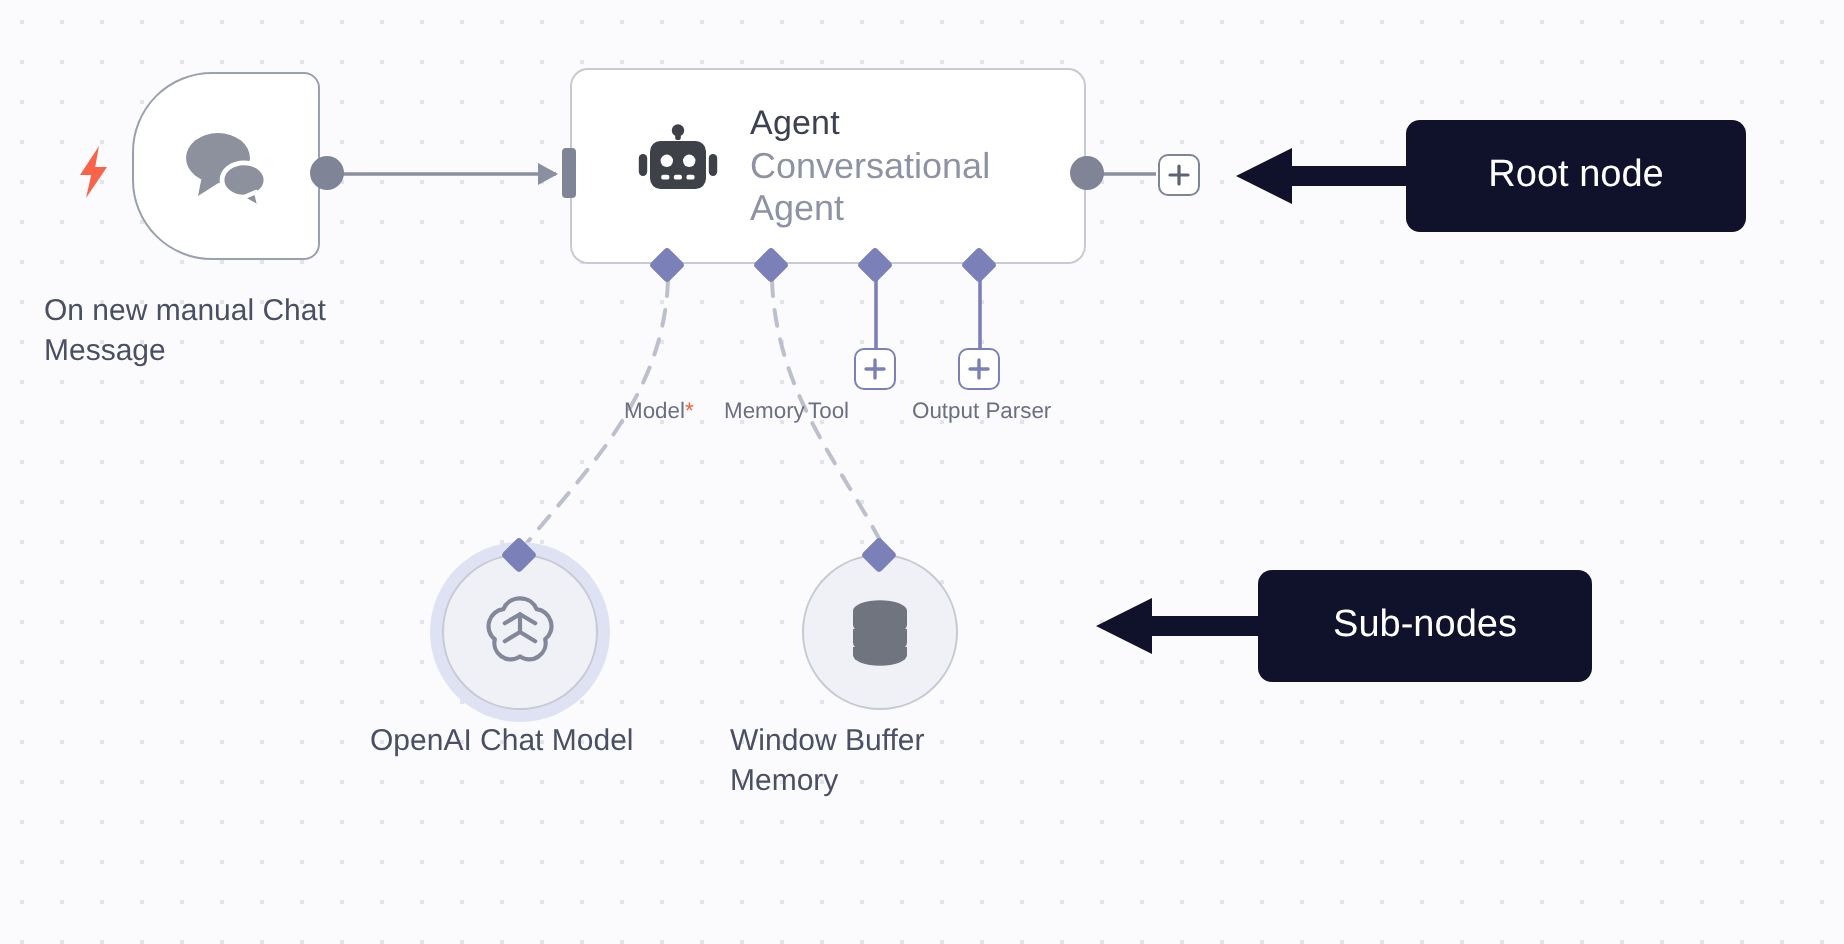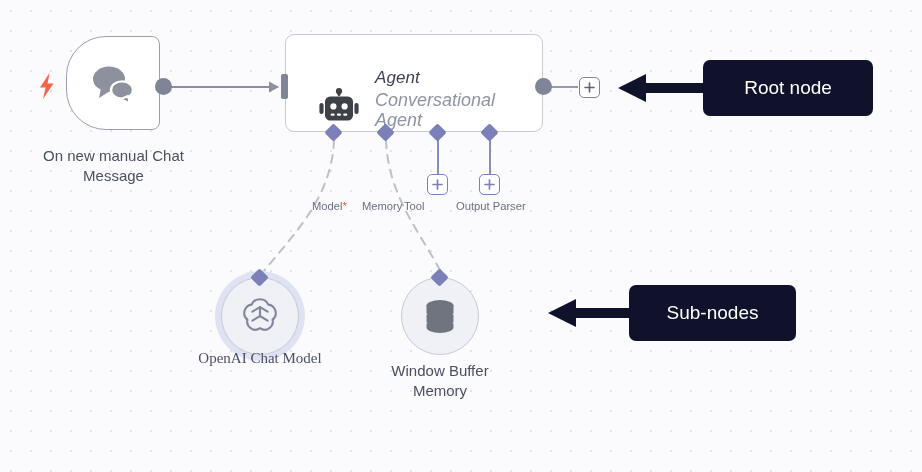--- a/index.html
+++ b/index.html
@@ -71,23 +71,22 @@
     position: absolute;
     left: 285px;
     top: 34px;
     width: 258px;
     height: 98px;
     background: #ffffff;
     border: 1.4px solid #c7cad4;
     border-radius: 9px;
     box-sizing: border-box;
     display: flex;
-    align-items: flex-end;
+    align-items: center;
     z-index: 2;
-    font-style: italic;
   }
   #agent-icon {
     width: 44px;
     height: 44px;
     margin-left: 31px;
     flex: none;
   }
   #agent-text {
     margin-left: 14px;
     line-height: 1.15;
@@ -175,21 +174,20 @@
   .sub-node.selected {
     box-shadow: 0 0 0 6px #dfe2f2;
   }
   .sub-node svg { display: block; }
 
   
   .node-caption {
     position: absolute;
     font-size: 15px;
     color: #4b4f63;
-    text-align: center;
     line-height: 1.36;
     z-index: 2;
   }
 
   
   .callout {
     position: absolute;
     background: #10112b;
     color: #ffffff;
     border-radius: 7px;
@@ -310,21 +308,21 @@
       <svg width="42" height="42" viewBox="0 0 42 42">
         <path d="M21,4.2 C25.1,4.2 28.1,6.6 29.3,9.6 C32.5,9.9 35.3,12.2 36.3,15.4
                  C37.5,19.1 36.1,22.7 33.6,24.6 C34.3,27.7 33.2,31.1 30.4,33.1
                  C27.4,35.3 23.6,35.1 21,33.2 C18.4,35.1 14.6,35.3 11.6,33.1
                  C8.8,31.1 7.7,27.7 8.4,24.6 C5.9,22.7 4.5,19.1 5.7,15.4
                  C6.7,12.2 9.5,9.9 12.7,9.6 C13.9,6.6 16.9,4.2 21,4.2 Z" fill="none" stroke="#83879a" stroke-width="2.1" stroke-linejoin="round"></path>
         <path d="M21,12.1 L21,21 L28.6,25.6 M21,21 L13.4,25.6 M21,12.1 L13.4,16.6 M21,12.1 L28.6,16.6" fill="none" stroke="#83879a" stroke-width="2.1" stroke-linecap="round" stroke-linejoin="round"></path>
       </svg>
     </div>
     <div class="port-diamond" style="left:253px; top:271px; pointer-events:auto"></div>
-    <div class="node-caption" style="left:185px; top:348px; width:150px;font-family:Liberation Serif, serif;">OpenAI Chat Model</div>
+    <div class="node-caption" style="left:185px; top:361px; width:150px;">OpenAI Chat Model</div>
 
     <div class="sub-node" style="left:401px; top:277px; pointer-events:auto">
       <svg width="38" height="42" viewBox="0 0 38 42">
         <ellipse cx="19" cy="10.5" rx="13.5" ry="5.4" fill="#70747f"></ellipse>
         <path d="M5.5,10.5 L5.5,17.5 A13.5,5.4 0 0 0 32.5,17.5 L32.5,10.5 Z" fill="#70747f"></path>
         <path d="M5.5,19.5 L5.5,26.5 A13.5,5.4 0 0 0 32.5,26.5 L32.5,19.5 Z" fill="#70747f"></path>
         <path d="M5.5,28.5 L5.5,32.5 A13.5,5.4 0 0 0 32.5,32.5 L32.5,28.5 Z" fill="#70747f"></path>
       </svg>
     </div>
     <div class="port-diamond" style="left:433px; top:271px; pointer-events:auto"></div>

